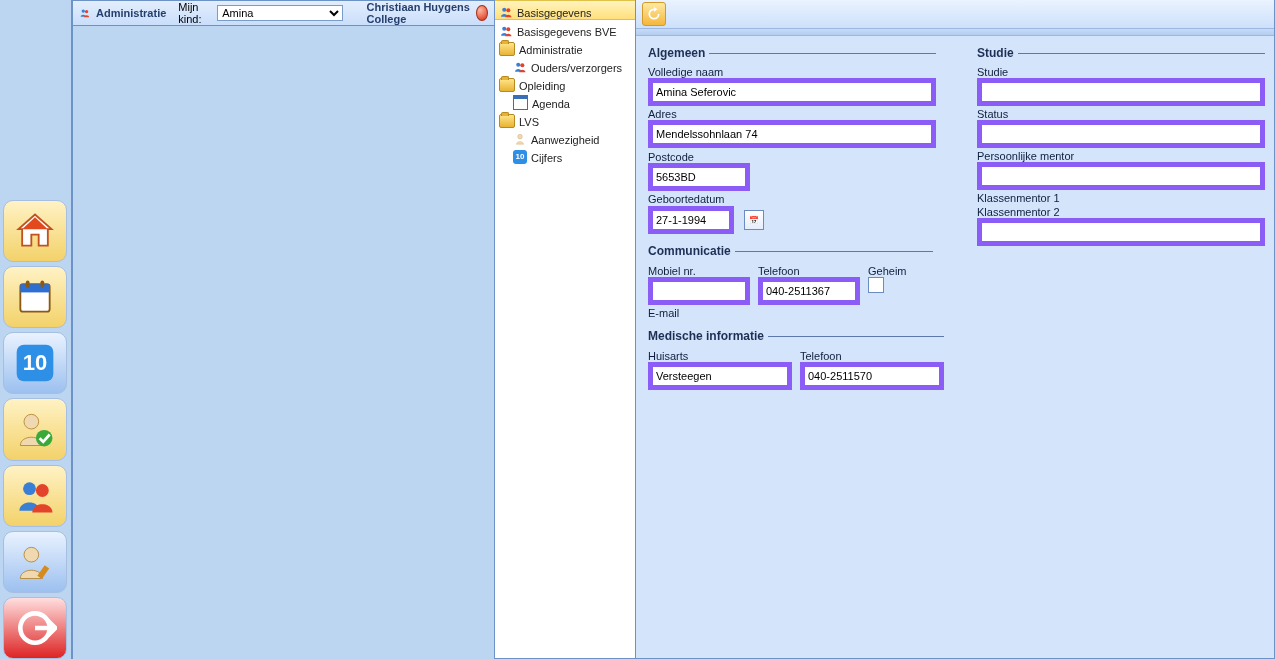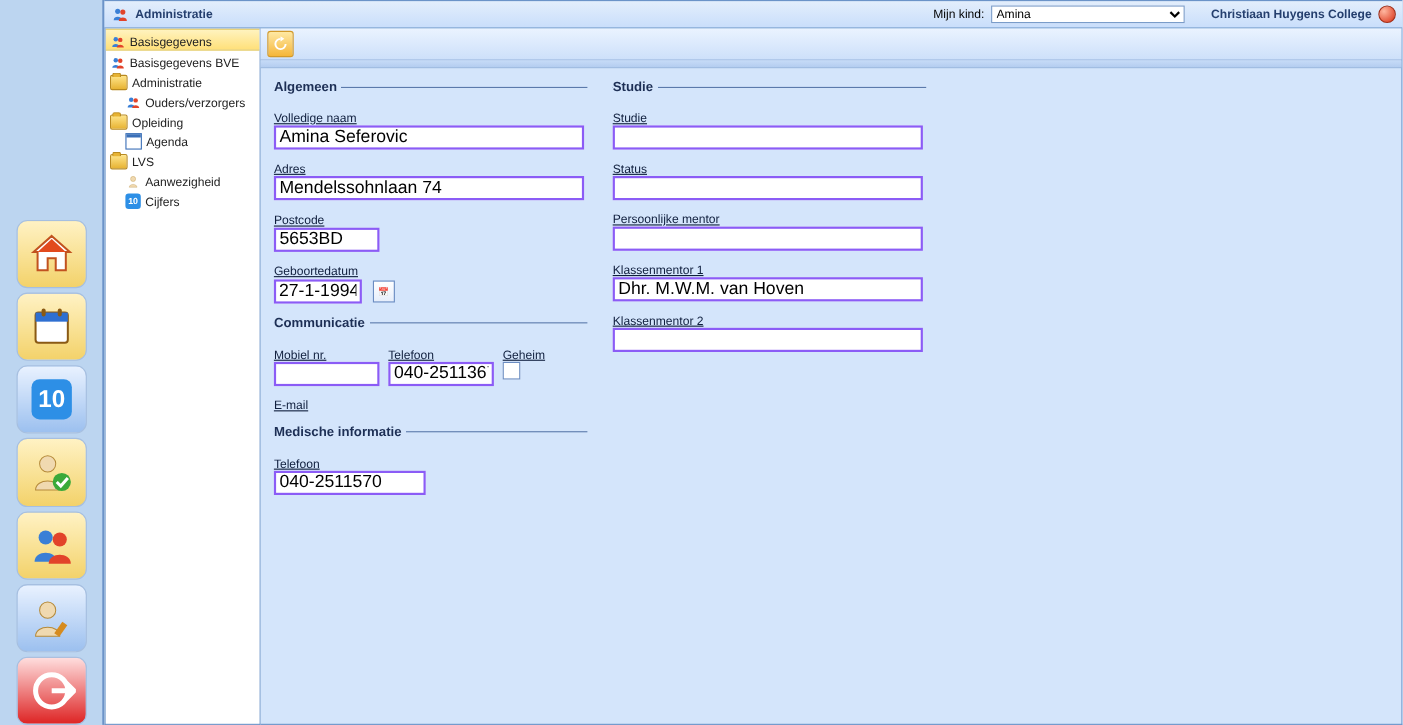--- a/index.html
+++ b/index.html
@@ -6,44 +6,44 @@
   body{background:#bcd5f0;}
   .app{display:flex;width:1275px;height:659px;}
   
   .dock{width:93px;background:#bcd5f0;display:flex;flex-direction:column;align-items:center;padding-top:200px;gap:4px;}
   .dock-btn{width:62px;height:62px;border-radius:10px;border:1px solid #a6bfe0;display:flex;align-items:center;justify-content:center;cursor:pointer;}
   .dock-yellow{background:linear-gradient(#fff2c4,#f3d26a);}
   .dock-blue{background:linear-gradient(#e9f2ff,#9cc0ef);}
   .dock-red{background:linear-gradient(#ffdede,#de2424);}
   .dock-btn svg{width:44px;height:44px;}
   
-  .main{flex:1;display:flex;flex-direction:column;border-left:2px solid #6b93c8;}
+  .main{flex:1;display:flex;flex-direction:row;border-left:2px solid #6b93c8;}
   .titlebar{height:24px;background:linear-gradient(#e3eefc,#c9defb);border:1px solid #6b93c8;border-left:none;border-right:none;display:flex;align-items:center;padding:0 6px;font-weight:bold;color:#253f6e;gap:6px;}
   .titlebar .spacer{flex:1;}
   .titlebar .label-normal{font-weight:normal;color:#000;}
   .titlebar select{font-size:11px;width:176px;border:1px solid #7a9cc9;background:#fff;}
   .close-dot{width:14px;height:14px;border-radius:50%;background:radial-gradient(circle at 30% 30%,#ffb7a0,#d92f14);border:1px solid #a12e17;}
   
   .body{flex:1;display:flex;min-height:0;}
   .sidebar{width:140px;background:#fff;border:1px solid #6b93c8;border-top:none;overflow:auto;}
   .tree-item{display:flex;align-items:flex-end;gap:4px;height:18px;padding:0 4px;cursor:pointer;white-space:nowrap;}
   .tree-item.sel{background:linear-gradient(#fff3bf,#ffe07a);border-top:1px solid #e0c24a;border-bottom:1px solid #e0c24a;}
   .tree-indent{padding-left:18px;}
   .tree-icon{width:14px;height:14px;flex:0 0 14px;}
   
   .content{flex:1;display:flex;flex-direction:column;border:1px solid #6b93c8;border-left:none;border-top:none;background:#d4e5fb;}
   .toolbar{height:28px;background:linear-gradient(#eaf3ff,#cde0fa);border-bottom:1px solid #9cb8df;display:flex;align-items:center;padding:0 6px;}
   .tool-btn{width:22px;height:22px;border:1px solid #d39a2a;border-radius:3px;background:linear-gradient(#ffe9a4,#f5b63a);display:flex;align-items:center;justify-content:center;cursor:pointer;}
   .sep-bar{height:6px;background:linear-gradient(#c6dbf7,#b4cdf0);border-bottom:1px solid #9cb8df;}
-  .form-area{flex:1;padding:10px 12px;overflow:auto;display:flex;gap:23px;align-items:flex-start;}
+  .form-area{flex:1;padding:10px 12px;overflow:auto;display:flex;gap:44px;align-items:flex-start;}
   .col{width:285px;}
   fieldset{border:none;border-top:1px solid #5b7aab;margin:0 0 10px 0;padding:4px 0 0 0;}
   legend{font-weight:bold;color:#1d2f55;padding:0 4px 0 0;font-size:12px;}
-  .fld-label{color:#0f1e3d;margin-top:12px;text-decoration:underline;}
-  input.txt{border:2px solid #8b5cf6;background:#fff;font-size:16px;padding:1px 3px;height:16px;box-sizing:content-box;}
+  .fld-label{color:#0f1e3d;margin-top:2px;}
+  input.txt{border:5px solid #8b5cf6;background:#fff;font-size:11px;padding:1px 3px;height:16px;box-sizing:content-box;}
   .row{display:flex;gap:8px;margin-top:1px;}
   .w-full{width:272px;}
   .w-86{width:86px;}
   .w-172{width:172px;}
   .w-70{width:70px;}
   .cal-btn{width:18px;height:18px;border:1px solid #6b8cc1;background:linear-gradient(#fff,#e6eefb);display:inline-flex;align-items:center;justify-content:center;cursor:pointer;margin-left:2px;font-size:8px;flex-direction:column;line-height:7px;}
   .chk{width:14px;height:14px;border:1px solid #6b8cc1;background:#fff;}
   .ico-folder{display:inline-block;width:14px;height:12px;background:linear-gradient(#ffe58a,#e7b333);border:1px solid #b8891f;border-radius:2px;position:relative;}
   .ico-folder:before{content:"";position:absolute;top:-3px;left:1px;width:6px;height:3px;background:#e7b333;border:1px solid #b8891f;border-bottom:none;border-radius:2px 2px 0 0;}
   .ico-cal-mini{display:inline-block;width:13px;height:13px;background:#fff;border:1px solid #3a6fb7;position:relative;}
@@ -235,39 +235,42 @@
                   <div class="chk"></div>
                 </div>
               </div>
               <div class="fld-label">E-mail</div>
             </fieldset>
 
             <fieldset>
               <legend>Medische informatie</legend>
               <div class="row">
                 <div>
+                  <div class="fld-label">Huisarts</div>
+                  <input class="txt" style="width: 128px;" value="Versteegen">
+                </div>
+                <div>
                   <div class="fld-label">Telefoon</div>
                   <input class="txt" style="width: 128px;" value="040-2511570">
                 </div>
               </div>
             </fieldset>
 
           </div>
 
           <div class="col">
             <fieldset>
               <legend>Studie</legend>
               <div class="fld-label">Studie</div>
               <input class="txt w-full" value="" style="">
               <div class="fld-label">Status</div>
               <input class="txt w-full" value="" style="">
               <div class="fld-label">Persoonlijke mentor</div>
               <input class="txt w-full" value="" style="">
               <div class="fld-label">Klassenmentor 1</div>
-              <input class="txt w-full" value="Dhr. M.W.M. van Hoven" style="">
               <div class="fld-label">Klassenmentor 2</div>
               <input class="txt w-full" value="" style="">
             </fieldset>
           </div>
 
         </div>
       </div>
 
     </div>
   </div>

